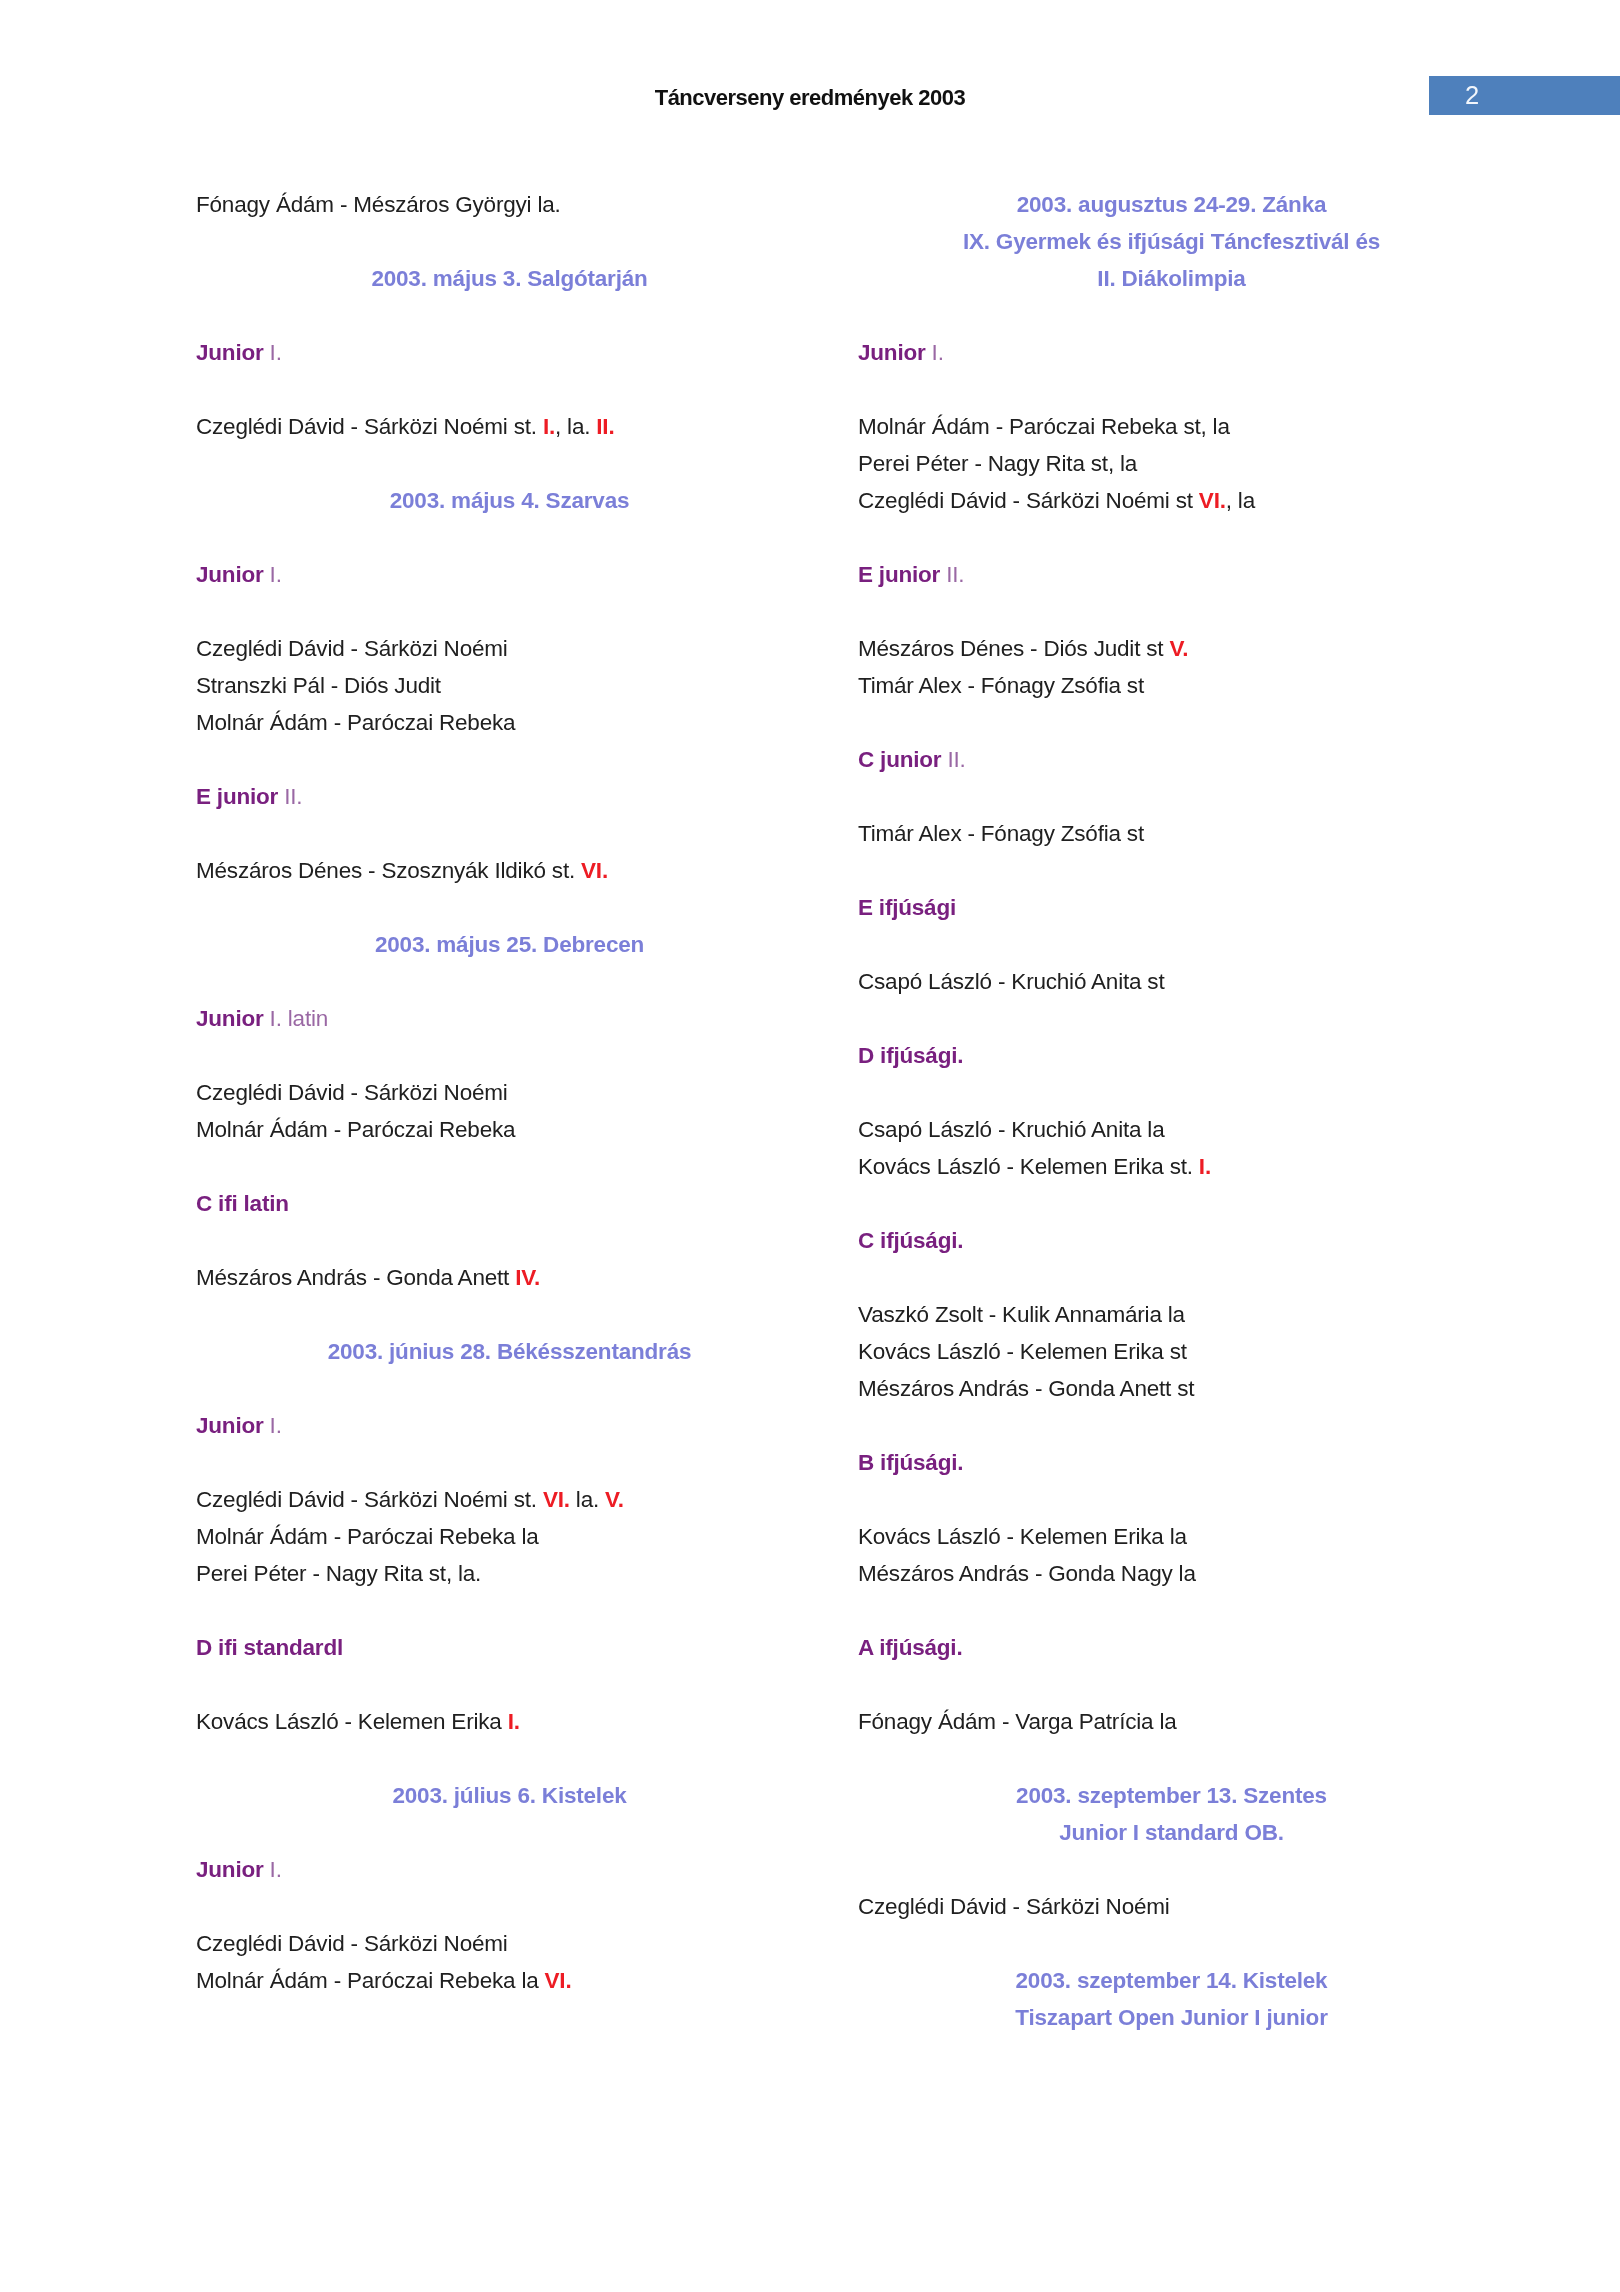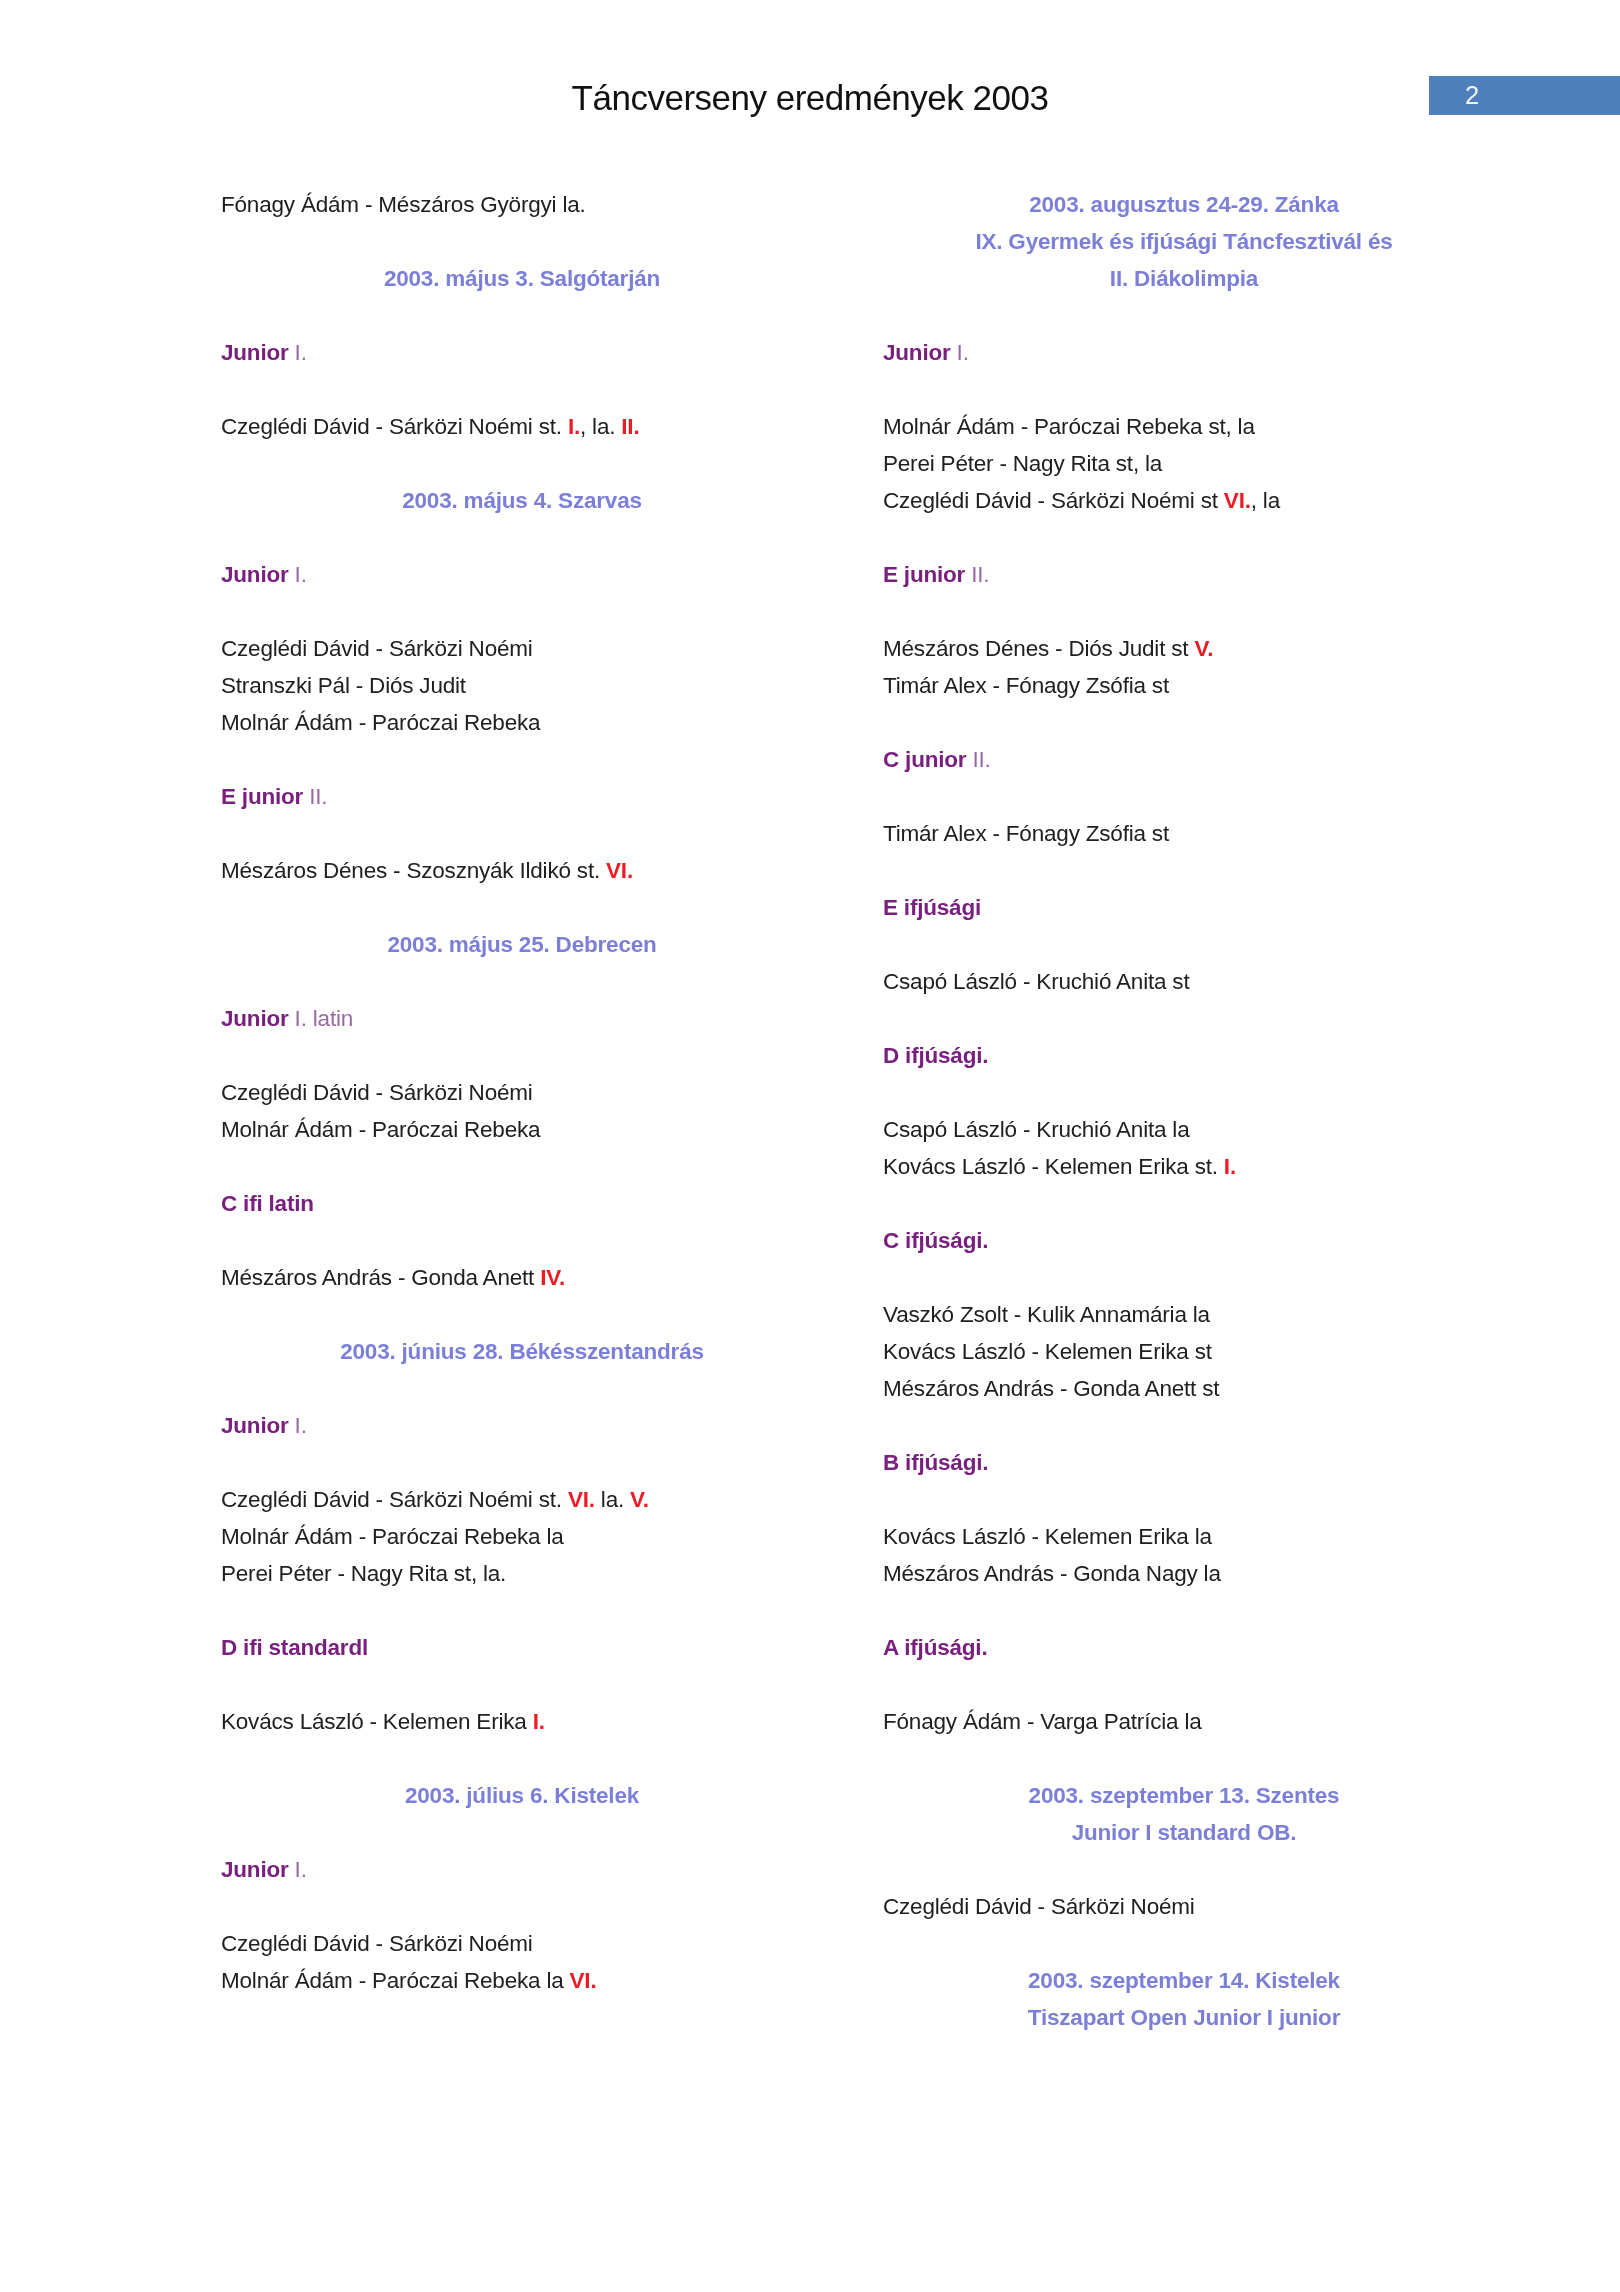--- a/index.html
+++ b/index.html
@@ -6,41 +6,41 @@
   .page{
     position:relative;
     width:1620px;height:2293px;
     background:#ffffff;
     font-family:"Liberation Sans", sans-serif;
     overflow:hidden;
   }
   .title{
     position:absolute;left:0;right:0;top:78px;
     text-align:center;
-    font-size:35px;font-weight:normal;color:#111111;
+    font-size:22px;font-weight:bold;color:#111111;
     letter-spacing:-0.5px;
     line-height:39px;
   }
   .page-badge{
     position:absolute;left:1429px;top:76px;width:191px;height:39px;
     box-sizing:border-box;
     background:#4e80bc;
     color:#f2f6fc;
     font-size:25.5px;line-height:39px;
     padding-left:36px;
   }
   .col{
     position:absolute;top:186px;width:627px;
     font-size:22.5px;color:#202020;
     letter-spacing:-0.2px;
   }
   .col-left{left:196px;}
   .col-right{left:858px;}
   .block{margin-bottom:37px;}
-  .line{line-height:37px;white-space:nowrap;margin-left:25px;}
+  .line{line-height:37px;white-space:nowrap;}
   .block.event .line{color:#7b7fd8;font-weight:bold;text-align:center;}
   .block.category .line{color:#79207f;font-weight:600;}
   .seg-catl{color:#9a68a4;font-weight:400;}
   .seg-red{color:#ed1c24;font-weight:bold;}
 </style>
 </head>
 <body>
 
 <div class="page">
   <div class="title">Táncverseny eredmények 2003</div>

